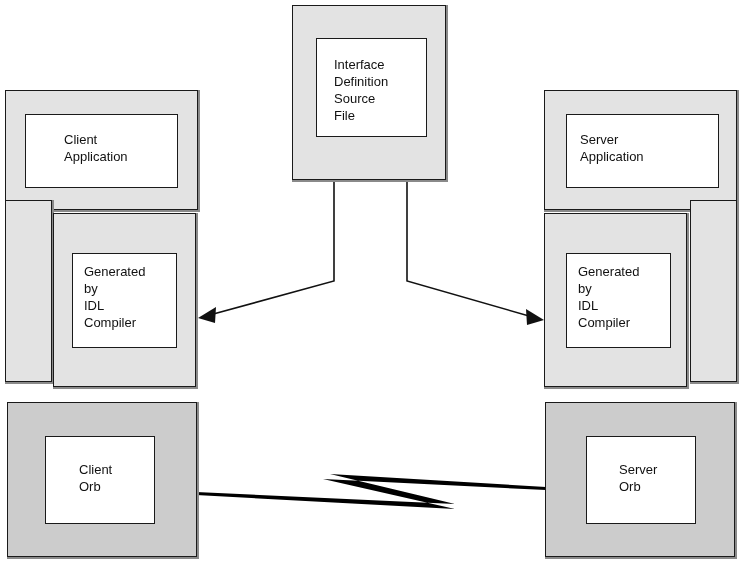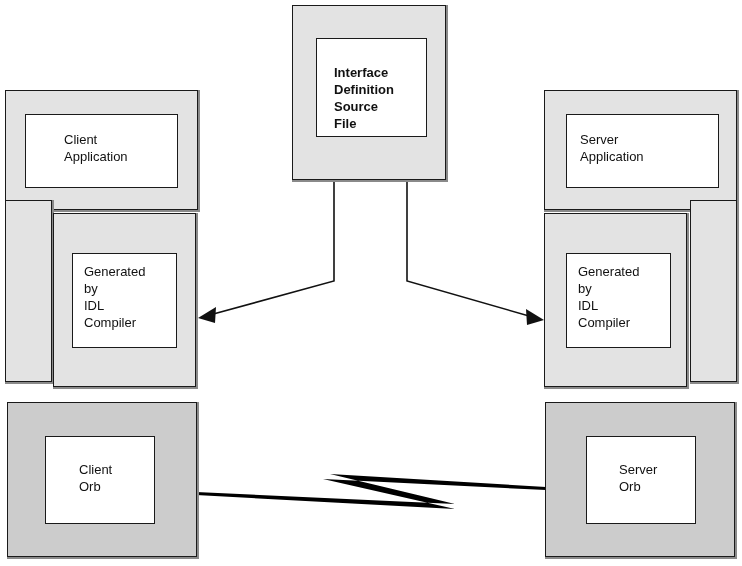--- a/index.html
+++ b/index.html
@@ -69,21 +69,21 @@
       <polygon points="544,320 526,309 527,325" fill="#111111"></polygon>
     </g>
 
     <g>
       <polygon points="196,495 455,509 323,479 546,490 546,487 330,474 455,504 196,492" fill="#000000"></polygon>
     </g>
   </svg>
 
   <div class="box gray-light shadow-rb" style="left:292px; top:5px; width:154px; height:175px;"></div>
   <div class="box white" style="left:316px; top:38px; width:111px; height:99px;"></div>
-  <div class="label" style="left:334px; top:64px; width:100px;font-weight:bold;">Interface
+  <div class="label" style="left:334px; top:56px; width:100px;">Interface
 Definition
 Source
 File</div>
 
   <div class="box gray-light shadow-rb" style="left:5px; top:90px; width:193px; height:120px;"></div>
   <div class="box white" style="left:25px; top:114px; width:153px; height:74px;"></div>
   <div class="label" style="left:64px; top:131px; width:120px;">Client
 Application</div>
 
   <div class="box gray-light shadow-rb" style="left:5px; top:200px; width:47px; height:182px;"></div>

